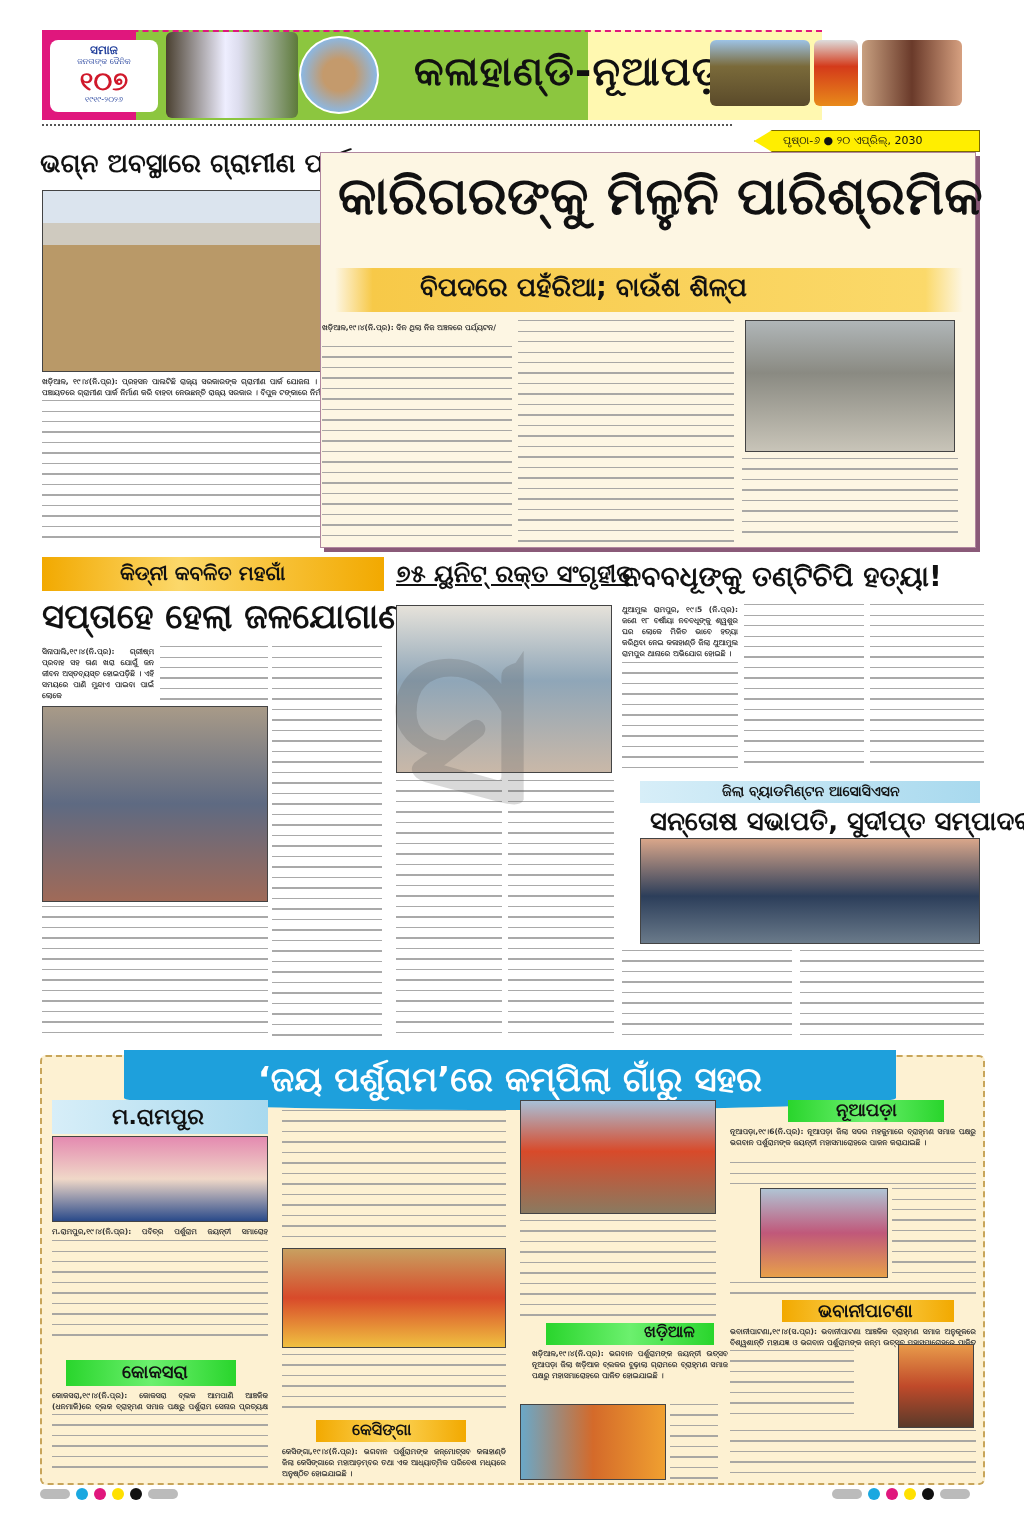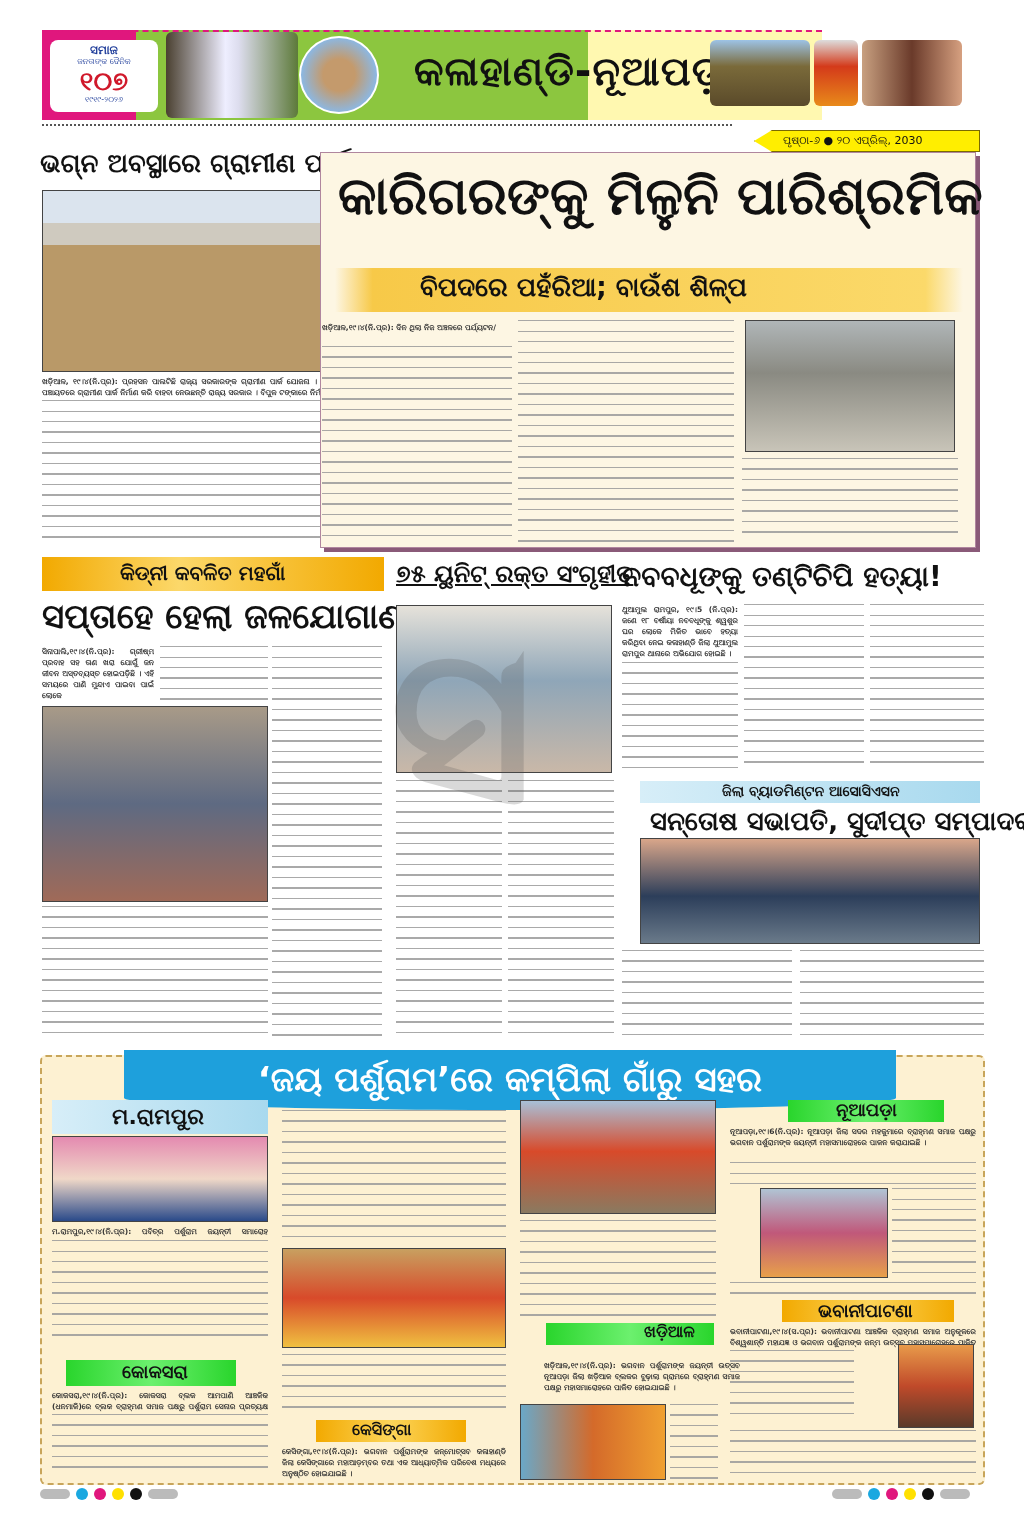--- a/index.html
+++ b/index.html
@@ -120,21 +120,21 @@
 <div class="abs lines" style="left:282px;top:1354px;width:224px;height:54px;"></div>
 <div class="abs orange" style="left:316px;top:1420px;width:150px;height:22px;"></div>
 <div class="abs hdr" style="left:352px;top:1420px;font-size:16px;text-align:right;">କେସିଙ୍ଗା</div>
 <div class="abs txt" style="left:282px;top:1446px;width:224px;height:34px;">କେସିଙ୍ଗା,୧୯।୪(ନି.ପ୍ର): ଭଗବାନ ପର୍ଶୁରାମଙ୍କ ଜନ୍ମୋତ୍ସବ କଳାହାଣ୍ଡି ଜିଲା କେସିଙ୍ଗାରେ ମହାଆଡ଼ମ୍ବର ତଥା ଏକ ଆଧ୍ୟାତ୍ମିକ ପରିବେଶ ମଧ୍ୟରେ ଅନୁଷ୍ଠିତ ହୋଇଯାଇଛି ।</div>
 
 <div class="abs img" style="left:520px;top:1100px;width:196px;height:114px;background:linear-gradient(#a8c0d8,#d84a2a 45%,#8a7a60);"></div>
 <div class="abs lines" style="left:520px;top:1220px;width:196px;height:96px;"></div>
 
 <div class="abs green" style="left:546px;top:1323px;width:168px;height:22px;"></div>
 <div class="abs hdr" style="left:600px;top:1322px;font-size:16px;margin-left:44px;">ଖଡ଼ିଆଳ</div>
-<div class="abs txt" style="left:544px;top:1348px;width:196px;height:34px;margin-top:12px;">ଖଡ଼ିଆଳ,୧୯।୪(ନି.ପ୍ର): ଭଗବାନ ପର୍ଶୁରାମଙ୍କ ଜୟନ୍ତୀ ଉତ୍ସବ ନୂଆପଡ଼ା ଜିଲା ଖଡ଼ିଆଳ ବ୍ଲକର ବୁଢ଼ାଲା ଗ୍ରାମରେ ବ୍ରାହ୍ମଣ ସମାଜ ପକ୍ଷରୁ ମହାସମାରୋହରେ ପାଳିତ ହୋଇଯାଇଛି ।</div>
+<div class="abs txt" style="left:532px;top:1348px;width:196px;height:34px;">ଖଡ଼ିଆଳ,୧୯।୪(ନି.ପ୍ର): ଭଗବାନ ପର୍ଶୁରାମଙ୍କ ଜୟନ୍ତୀ ଉତ୍ସବ ନୂଆପଡ଼ା ଜିଲା ଖଡ଼ିଆଳ ବ୍ଲକର ବୁଢ଼ାଲା ଗ୍ରାମରେ ବ୍ରାହ୍ମଣ ସମାଜ ପକ୍ଷରୁ ମହାସମାରୋହରେ ପାଳିତ ହୋଇଯାଇଛି ।</div>
 <div class="abs img" style="left:520px;top:1404px;width:146px;height:76px;background:linear-gradient(90deg,#6aa8c8,#d46a2a 50%,#f0a030);"></div>
 <div class="abs lines" style="left:670px;top:1404px;width:48px;height:76px;"></div>
 
 <div class="abs green" style="left:788px;top:1100px;width:156px;height:22px;"></div>
 <div class="abs hdr" style="left:836px;top:1099px;font-size:18px;">ନୂଆପଡ଼ା</div>
 <div class="abs txt" style="left:730px;top:1126px;width:246px;height:34px;">ନୂଆପଡ଼ା,୧୯।6(ନି.ପ୍ର): ନୂଆପଡ଼ା ଜିଲା ସଦର ମହକୁମାରେ ବ୍ରାହ୍ମଣ ସମାଜ ପକ୍ଷରୁ ଭଗବାନ ପର୍ଶୁରାମଙ୍କ ଜୟନ୍ତୀ ମହାସମାରୋହରେ ପାଳନ କରାଯାଇଛି ।</div>
 <div class="abs lines" style="left:730px;top:1162px;width:246px;height:24px;"></div>
 <div class="abs img" style="left:760px;top:1188px;width:128px;height:90px;background:linear-gradient(#b0c4d4,#c0587a 50%,#e8a04a);"></div>
 <div class="abs lines" style="left:892px;top:1188px;width:84px;height:90px;"></div>
 <div class="abs lines" style="left:730px;top:1282px;width:246px;height:20px;"></div>

